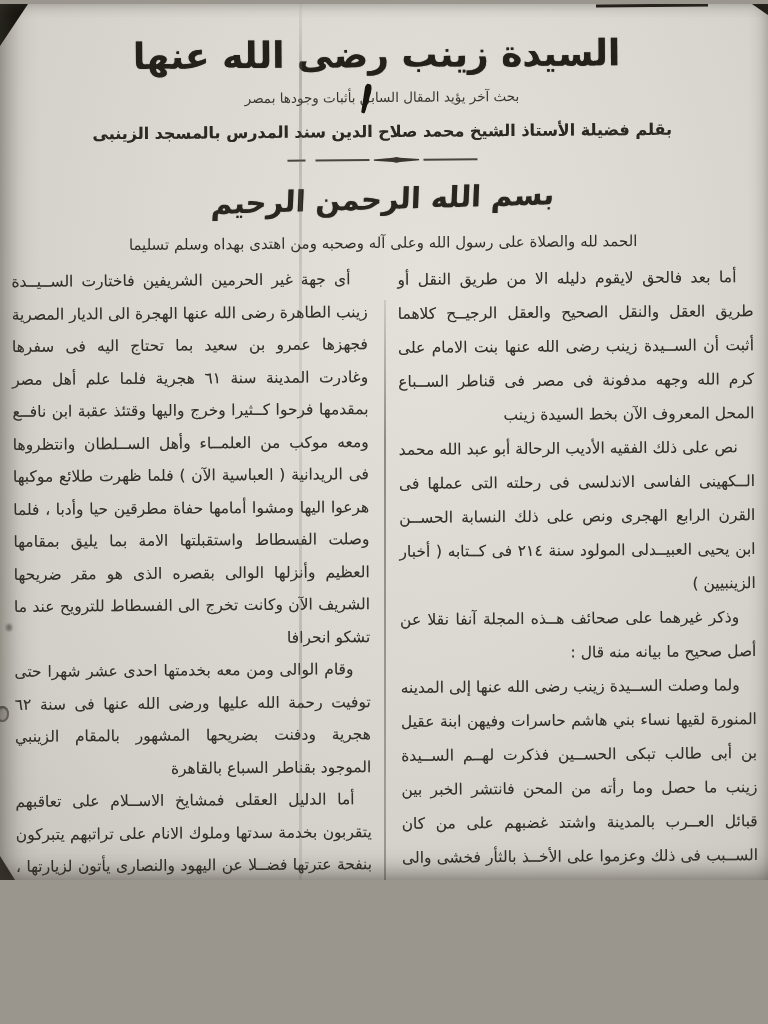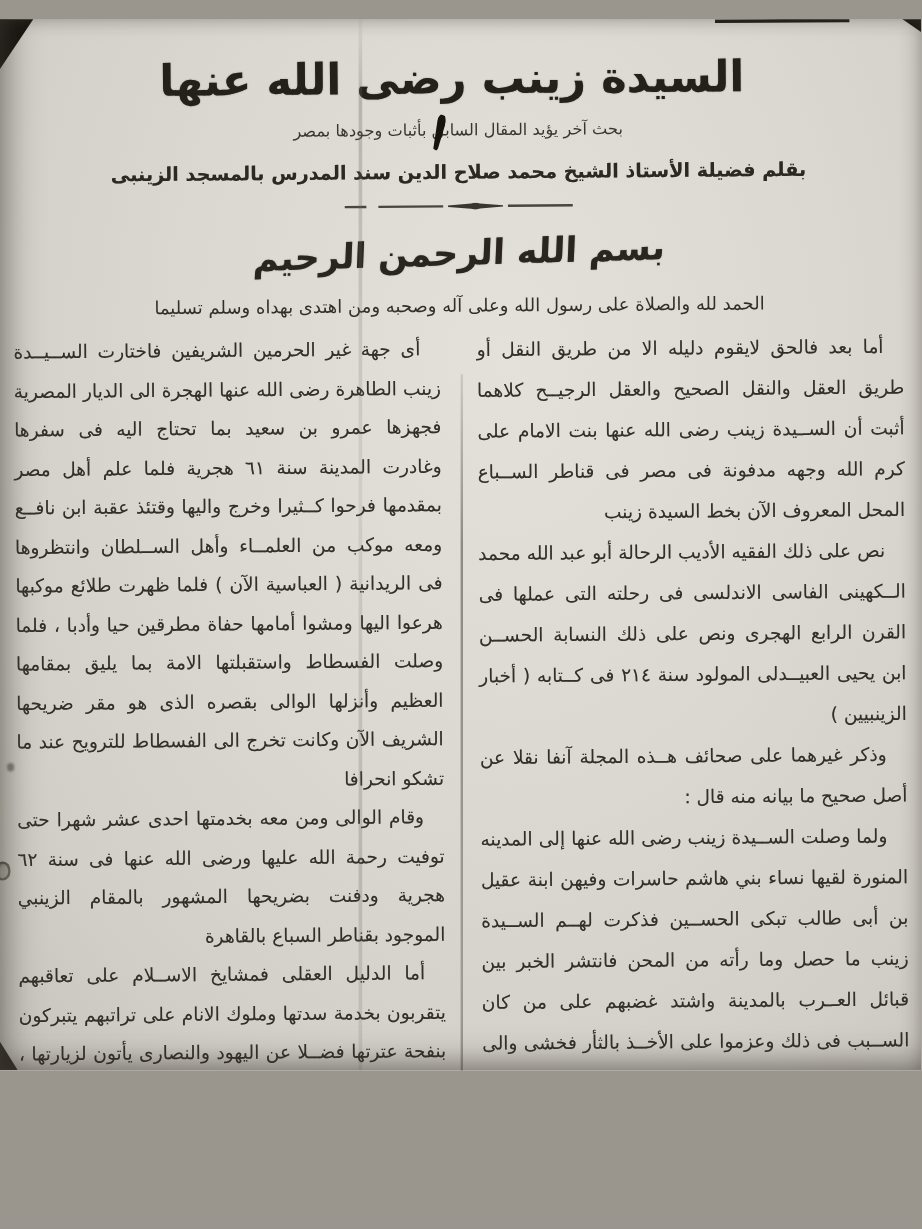--- a/index.html
+++ b/index.html
@@ -1,19 +1,19 @@
 <!DOCTYPE html>
 <html lang="ar" dir="rtl"><head>
 <meta charset="utf-8">
 <style>
   html,body{margin:0;padding:0;background:#9a968e;}
   .page{
     position:relative;
     width:768px;height:876px;
-    margin:16px auto;
+    margin:4px auto;
     overflow:hidden;
     font-family:"DejaVu Sans",sans-serif;
     direction:rtl;
     background:
       radial-gradient(ellipse at 55% 32%, #e4e1db 0%, #dbd8d1 45%, #d2cfc8 78%, #c7c4bd 100%);
     color:#2e2a24;
   }
   .page::after{ 
     content:"";position:absolute;inset:0;pointer-events:none;
     box-shadow:

